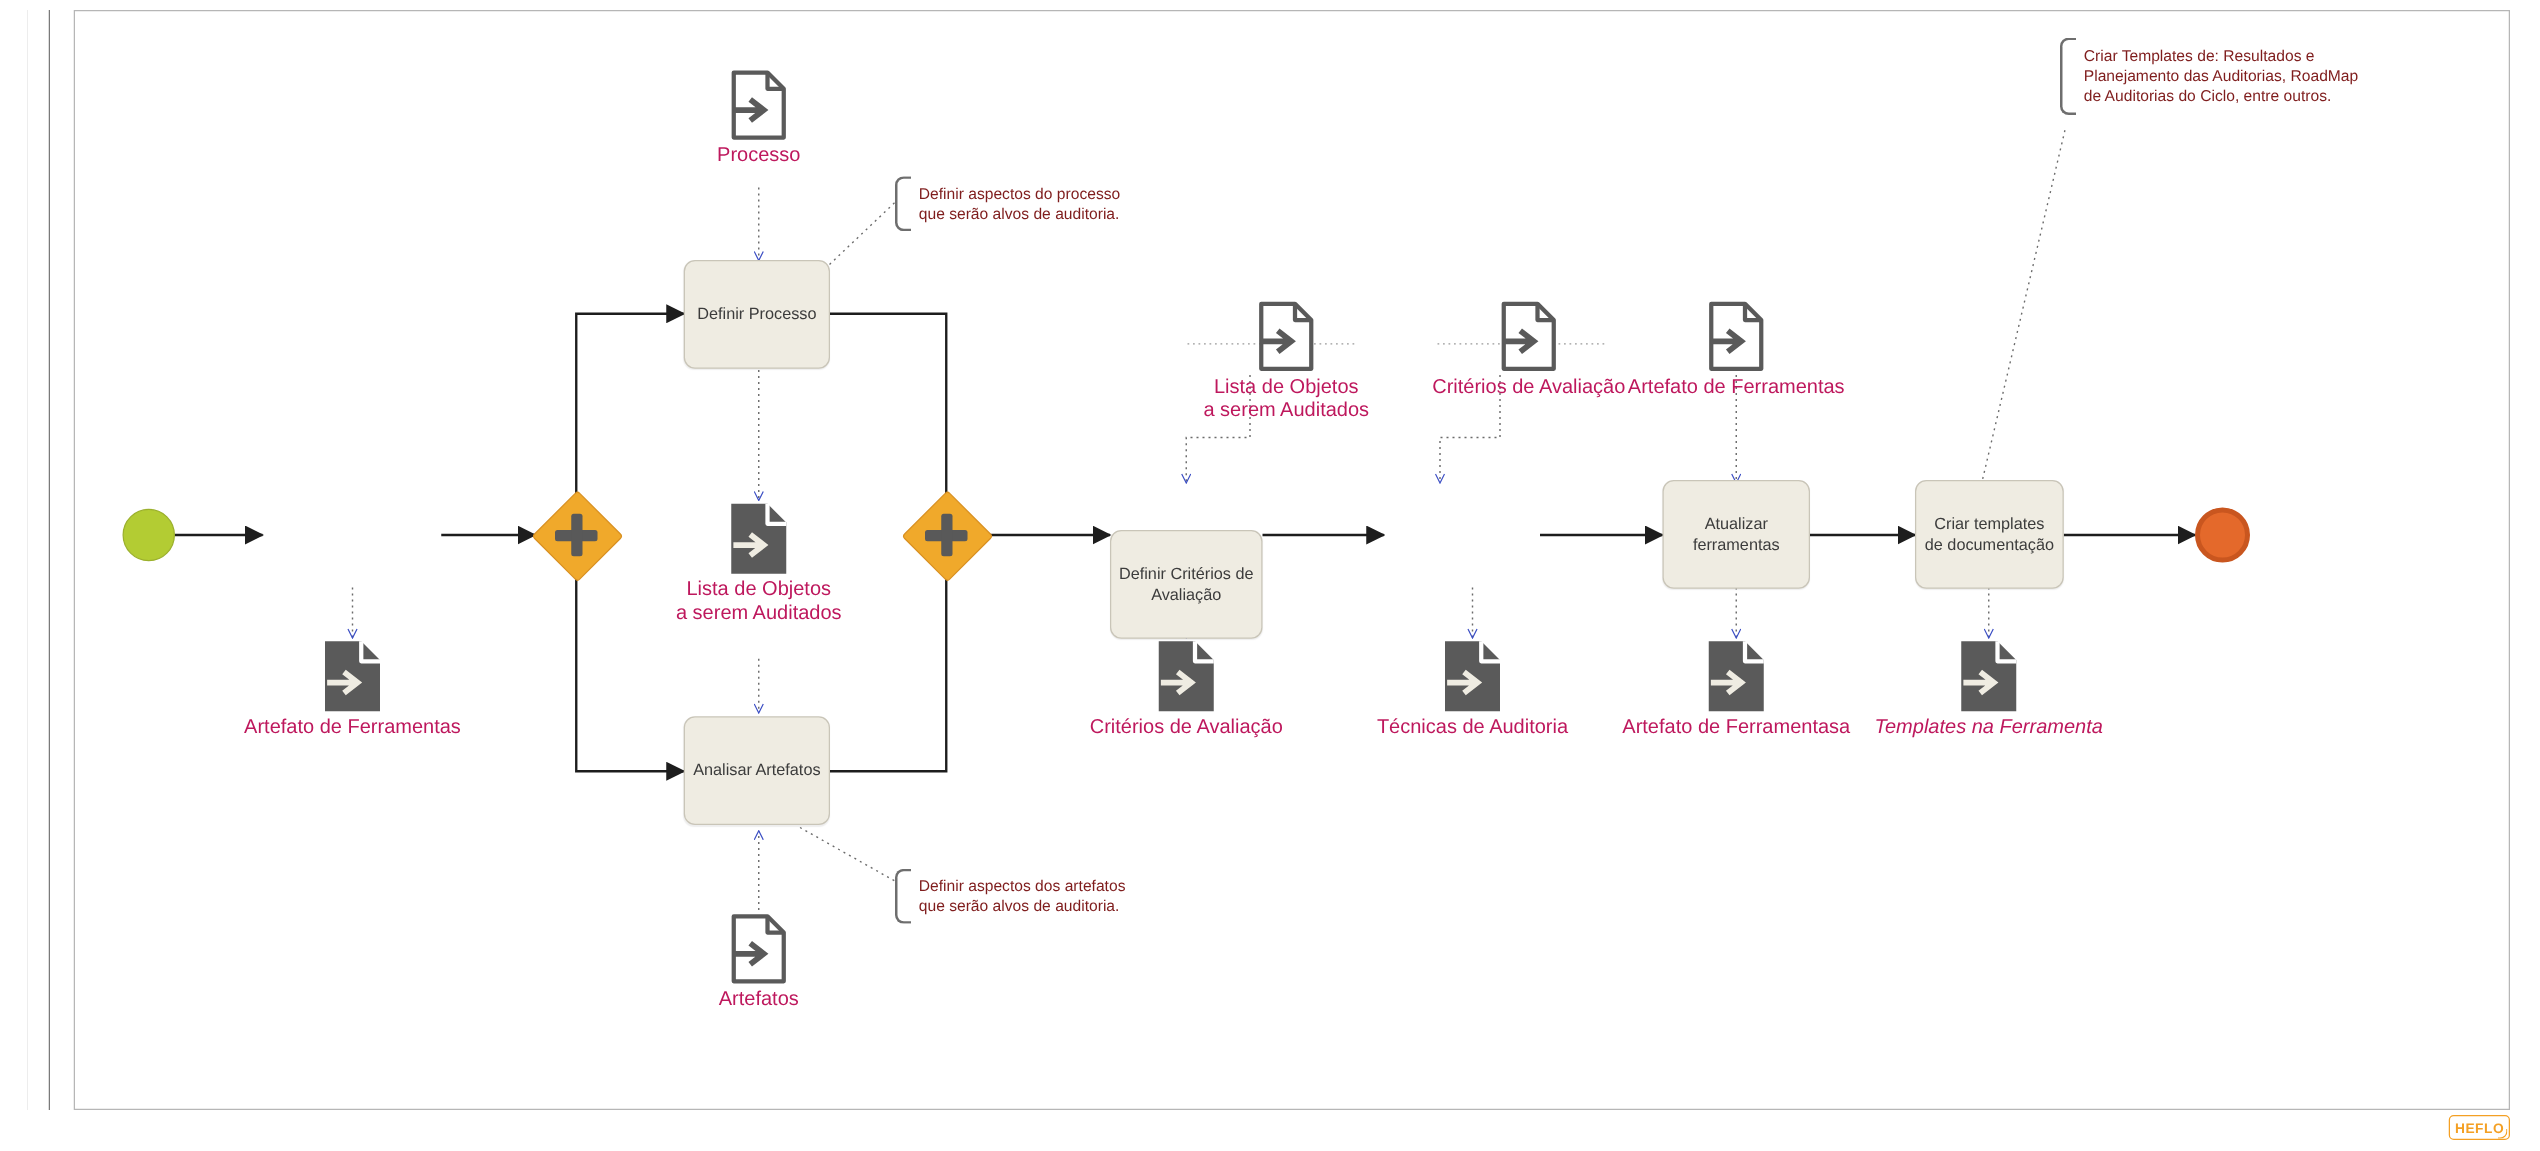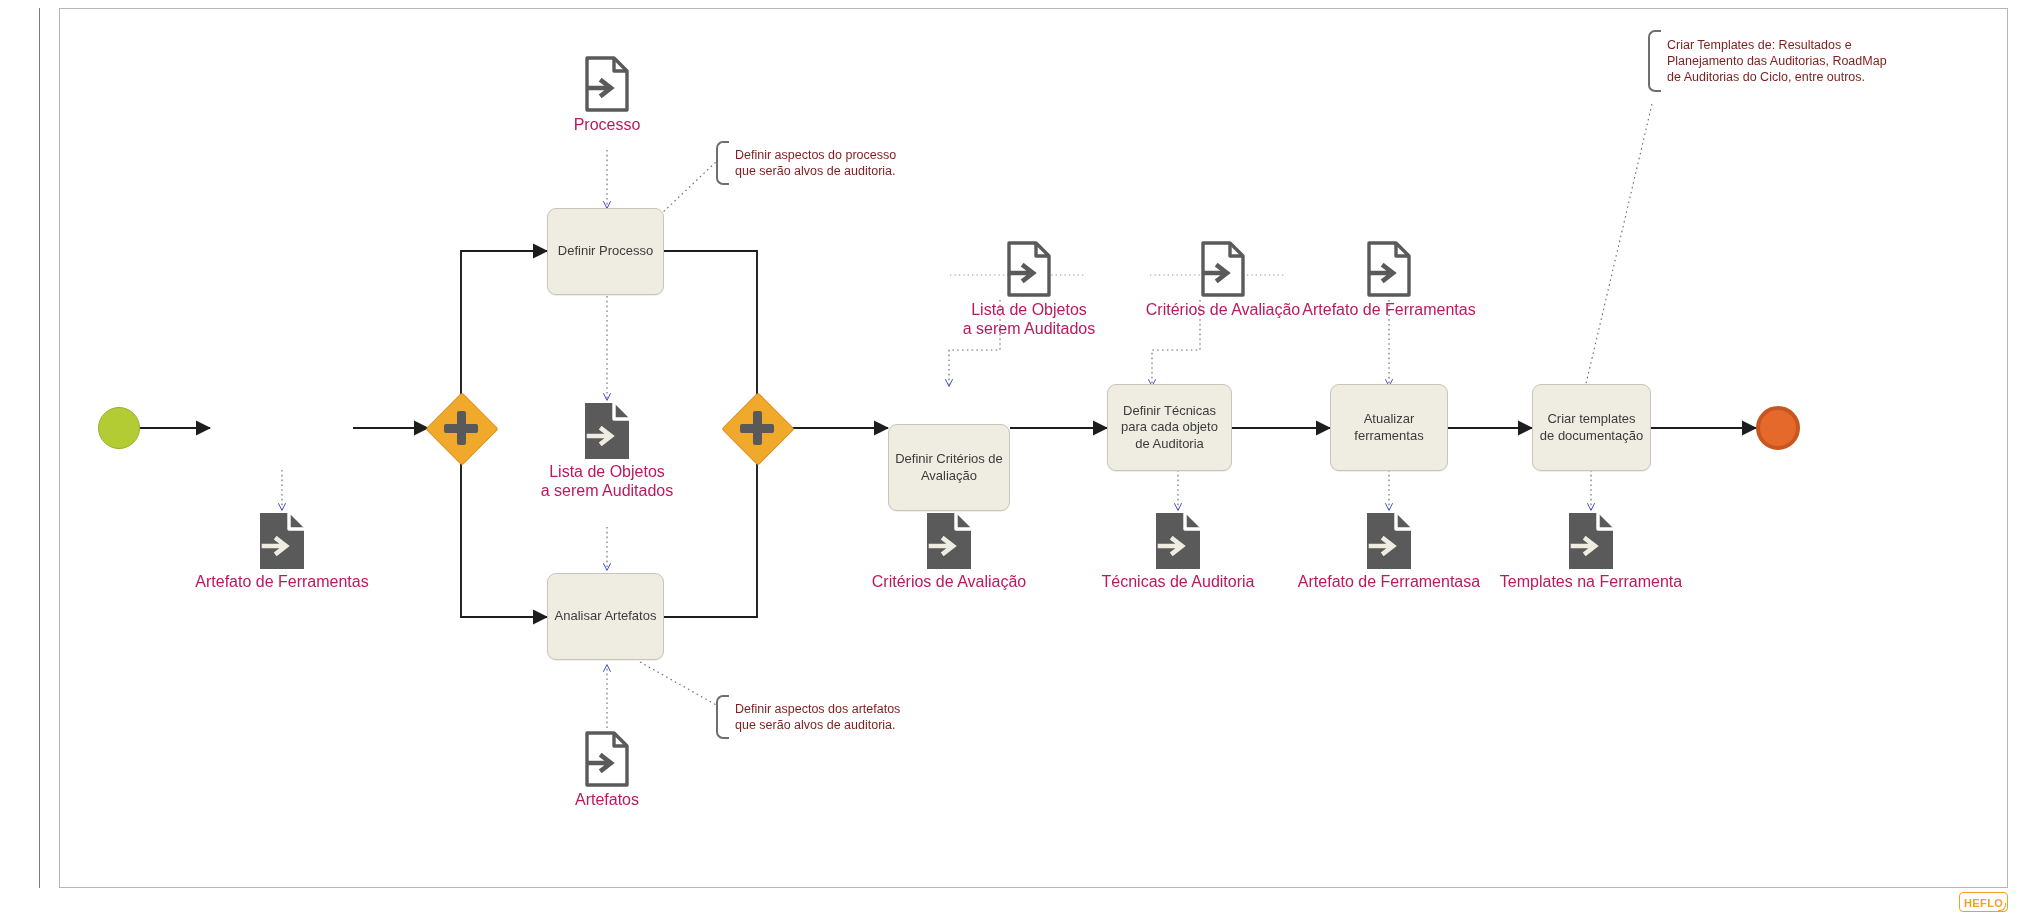--- a/index.html
+++ b/index.html
@@ -148,23 +148,20 @@
   <div class="task" style="left:547px;top:208px;width:117px;height:87px;">Definir
 Processo</div>
 
   <div class="task" style="left:547px;top:573px;width:117px;height:87px;">Analisar
 Artefatos</div>
 
   <div class="task" style="left:888px;top:384px;width:122px;height:87px;margin-top:40px;">Definir
 Critérios de
 Avaliação</div>
 
-  <div class="task" style="left:1107px;top:384px;width:125px;height:87px;">Definir Técnicas
-para cada objeto
-de Auditoria</div>
 
   <div class="task" style="left:1330px;top:384px;width:118px;height:87px;">Atualizar
 ferramentas</div>
 
   <div class="task" style="left:1532px;top:384px;width:119px;height:87px;">Criar
 templates de
 documentação</div>
 
   <div class="gateway" style="left:427px;top:394px;">
     <div class="diamond"></div>
@@ -269,21 +266,21 @@
     </svg>
     <div class="dlabel" style="top:60px;">Artefato de Ferramentasa</div>
   </div>
 
   <div class="dataobj" style="left:1568px;top:512px;">
     <svg viewBox="0 0 46 58">
       <path d="M1 1 H30 L45 16 V57 H1 Z" fill="#5a5a5a"></path>
       <path d="M30 1 V17 H45" fill="none" stroke="#ffffff" stroke-width="3.4" stroke-linejoin="round"></path>
       <path d="M5 34 H24 M18 27 L27 34 L18 41" fill="none" stroke="#efece2" stroke-width="4.6" stroke-linecap="square"></path>
     </svg>
-    <div class="dlabel" style="top:60px;">Templates na Ferramenta</div>
+    <div class="dlabel" style="top:60px;font-style:italic;">Templates na Ferramenta</div>
   </div>
 
   <div class="annot" style="left:716px;top:141px;height:44px;">
     <div class="bracket"></div>
     <div class="atext">Definir aspectos do processo
 que serão alvos de auditoria.</div>
   </div>
 
   <div class="annot" style="left:716px;top:695px;height:44px;">
     <div class="bracket"></div>

